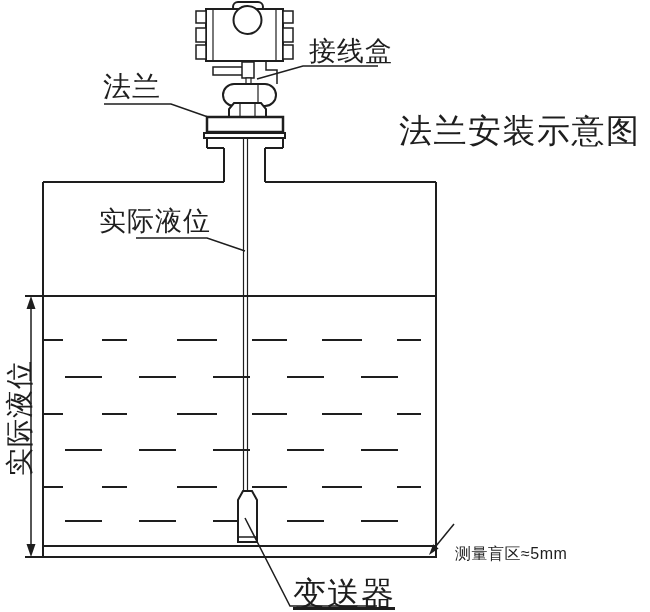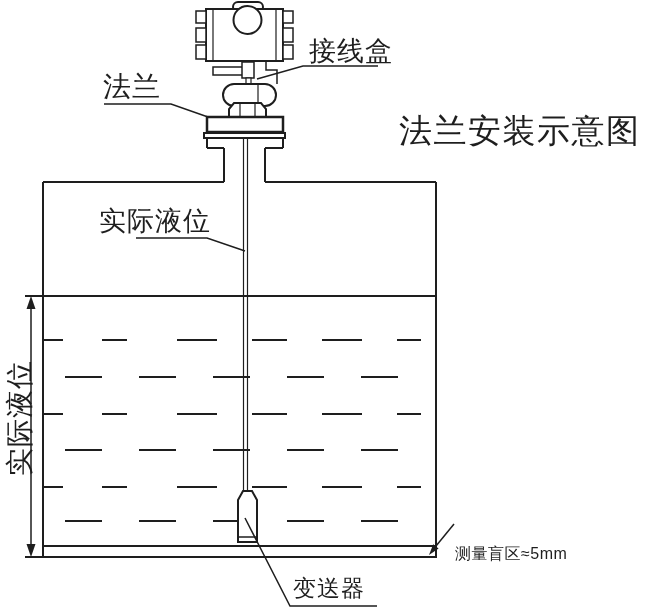--- a/index.html
+++ b/index.html
@@ -23,21 +23,21 @@
   .lbl-junction    {left:309px;top:36px; font-size:27px;}
   .lbl-title      {left:399px;top:112px;font-size:33px;font-weight:400;letter-spacing:1.5px;}
   .lbl-cable       {left:99px; top:206px;font-size:27px;}
   .lbl-level{
     left:-39px;top:402px;width:118px;
     font-size:28px;text-align:center;
     transform:rotate(-90deg);
     transform-origin:center center;
   }
   .lbl-blindzone   {left:455px;top:513px;font-size:16px;letter-spacing:0.5px;margin-top:32px;}
-  .lbl-transmitter {left:293px;top:575px;font-size:23px;}
+  .lbl-transmitter {left:293px;top:575px;font-size:33px;text-decoration:underline;}
 </style>
 </head>
 <body>
 
 <div class="stage">
 
   <svg width="650" height="612" viewBox="0 0 650 612">
     <g stroke="#1e1e1e" fill="none" stroke-width="2">
 
       <g>

